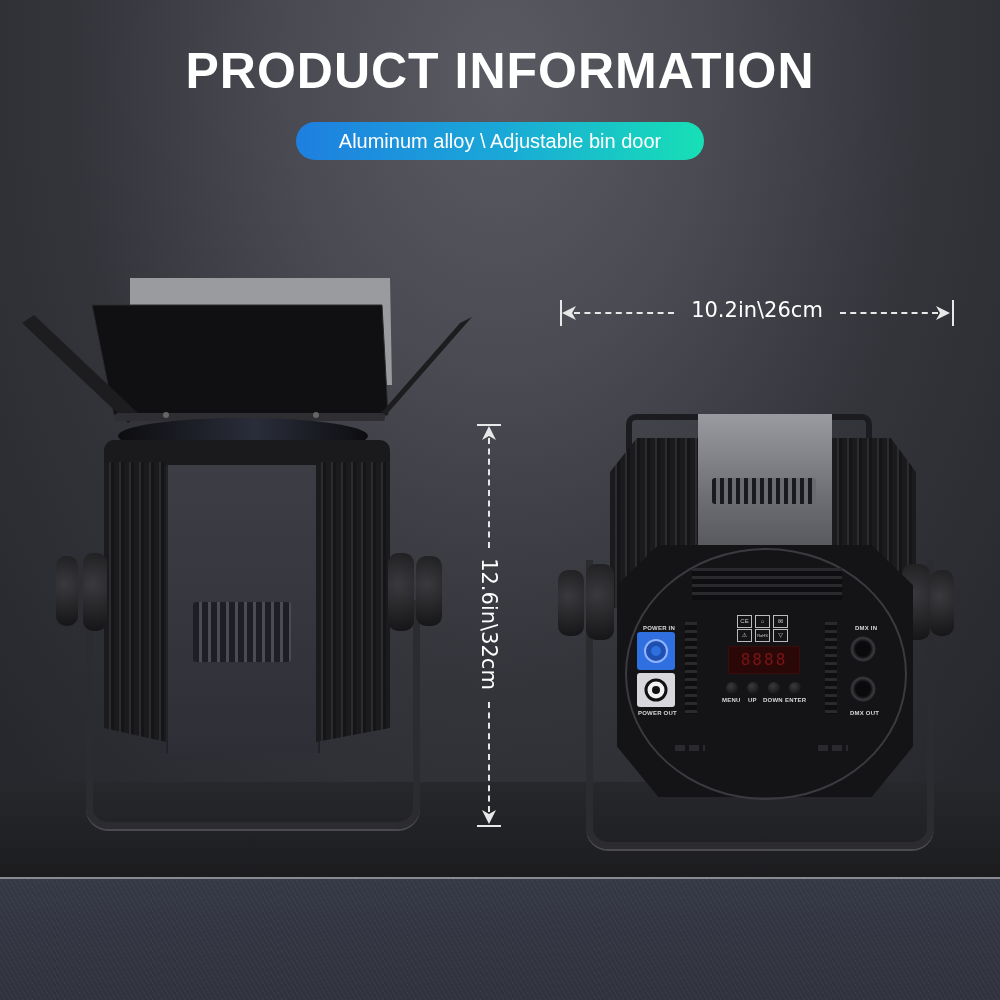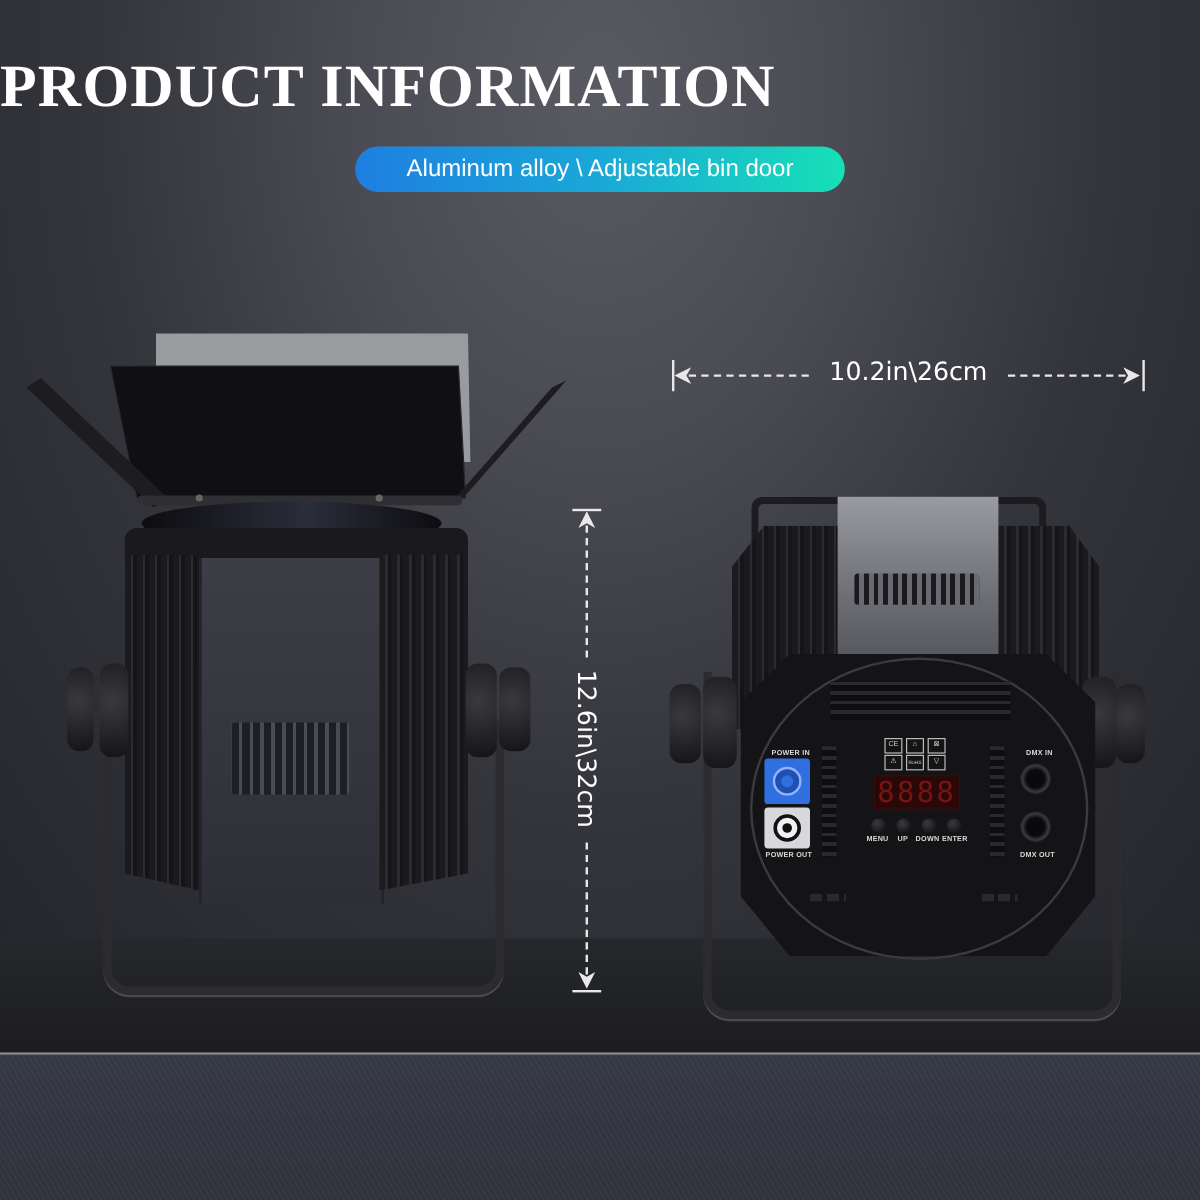--- a/index.html
+++ b/index.html
@@ -20,22 +20,22 @@
     position: absolute; left: 0; top: 877px; width: 1000px; height: 2px;
     background: #8a8b90;
   }
   .bg-bottom {
     position: absolute; left: 0; top: 879px; width: 1000px; height: 121px;
     background:
       repeating-linear-gradient(60deg, rgba(255,255,255,0.035) 0 1px, transparent 1px 4px),
       linear-gradient(180deg, #353845 0%, #30323d 100%);
   }
   .title {
-    position: absolute; left: 0; top: 42px; width: 1000px; 
-    color: #ffffff; font-family: Liberation Serif, serif; font-weight: bold;
+    position: absolute; left: 0; top: 42px; width: 1000px; text-align: center;
+    color: #ffffff; font-family: Liberation Sans, sans-serif; font-weight: bold;
     font-size: 50px; letter-spacing: 1px;
   }
   .pill {
     position: absolute; left: 296px; top: 122px; width: 408px; height: 38px;
     border-radius: 19px;
     background: linear-gradient(90deg, #1e7fe0 0%, #1aa8d8 50%, #17e0b6 100%);
     color: #fff; font-family: "Liberation Sans", sans-serif; font-size: 20px;
     display: flex; align-items: center; justify-content: center;
   }
   
@@ -67,21 +67,21 @@
   }
   .panel-circle {
     position: absolute; left: 625px; top: 548px; width: 282px; height: 252px; border-radius: 50%;
     border: 2px solid #3a3a40; box-sizing: border-box;
   }
   .grille { position: absolute; background: repeating-linear-gradient(180deg, #2a2a2e 0 3px, #0e0e10 3px 8px); }
   .lbl { position: absolute; color: #d8d8d8; font-family: "Liberation Sans", sans-serif; font-weight: bold; font-size: 6px; letter-spacing: 0.2px; white-space: nowrap; }
   .powercon-in { position: absolute; left: 637px; top: 632px; width: 38px; height: 38px; background: #2f6fe0; border-radius: 3px; }
   .powercon-out { position: absolute; left: 637px; top: 673px; width: 38px; height: 34px; background: #d8d8dc; border-radius: 3px; }
   .led { position: absolute; left: 728px; top: 646px; width: 70px; height: 26px; background: #2a0808; border: 1px solid #3a0d0d;
-    color: #7a1414; font-family: "DejaVu Sans Mono", monospace; font-size: 24px; line-height: 26px; text-align: center; letter-spacing: 2px; }
+    color: #7a1414; font-family: "DejaVu Sans Mono", monospace; font-size: 16px; line-height: 26px; text-align: center; letter-spacing: 2px; }
   .btn { position: absolute; top: 682px; width: 12px; height: 12px; border-radius: 50%; background: radial-gradient(circle at 40% 35%, #3a3a3e, #0c0c0e); }
   .xlr { position: absolute; width: 26px; height: 26px; border-radius: 50%; background: radial-gradient(circle, #0a0a0c 40%, #3a3a40 60%, #1b1b1e 70%); }
   .cert { position: absolute; width: 13px; height: 11px; border: 1px solid #bbb; color: #ccc; font-size: 6px; line-height: 11px; text-align: center; font-family: "Liberation Sans", sans-serif; }
 </style>
 </head>
 <body>
 
 <div class="bg-wall"></div>
 <div class="bg-floor"></div>
 <div class="floor-edge"></div>

